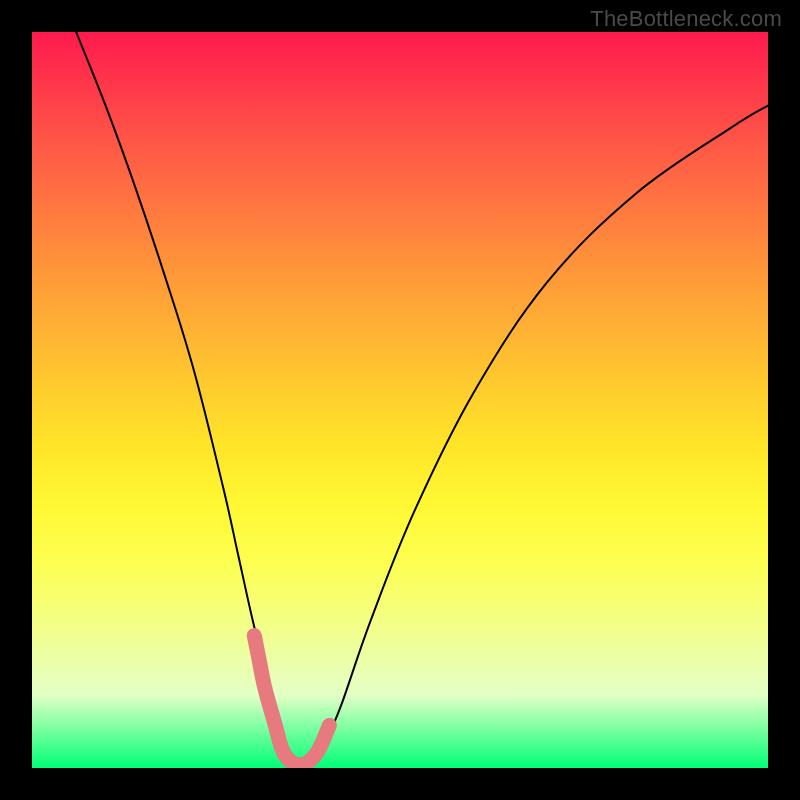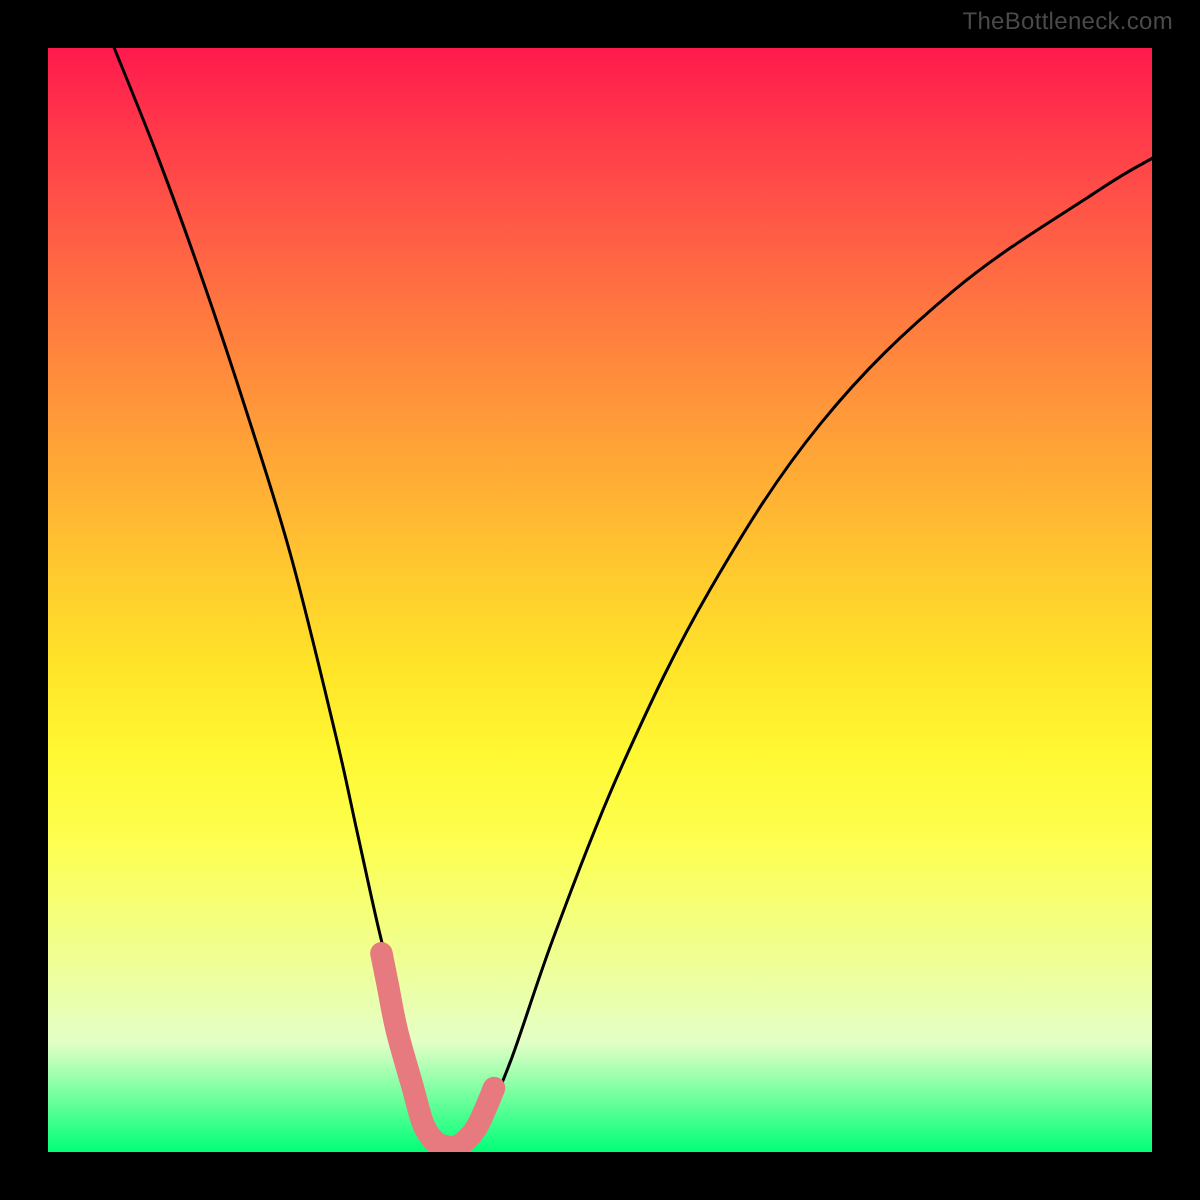--- a/index.html
+++ b/index.html
@@ -29,21 +29,21 @@
       #f3ff84 80%,
       #e4ffc6 90%,
       #00ff77 100%);
     overflow: hidden;
   }
   .watermark {
     position: absolute;
     top: 6px;
     right: 18px;
     font-family: Arial, Helvetica, sans-serif;
-    font-size: 16px;
+    font-size: 22px;
     color: #4a4a4a;
     letter-spacing: 0.2px;
     user-select: none;
   }
   svg.curve {
     position: absolute;
     inset: 0;
     width: 100%;
     height: 100%;
   }

